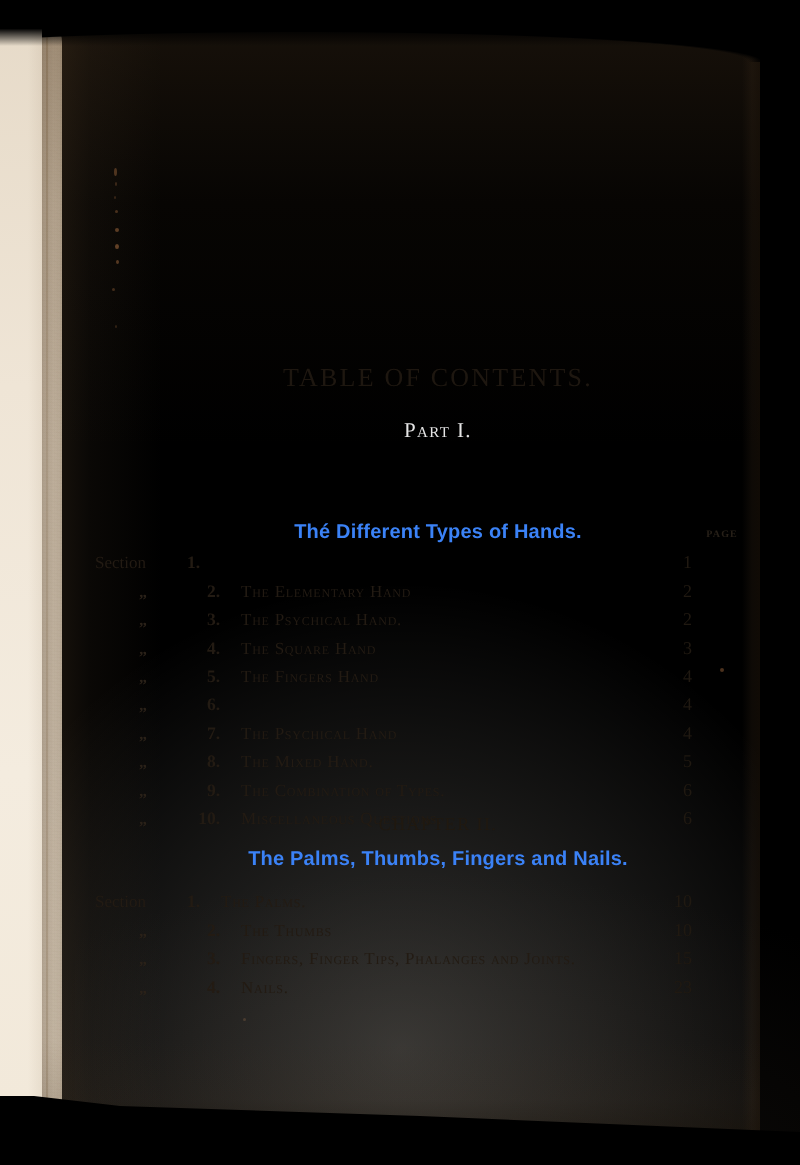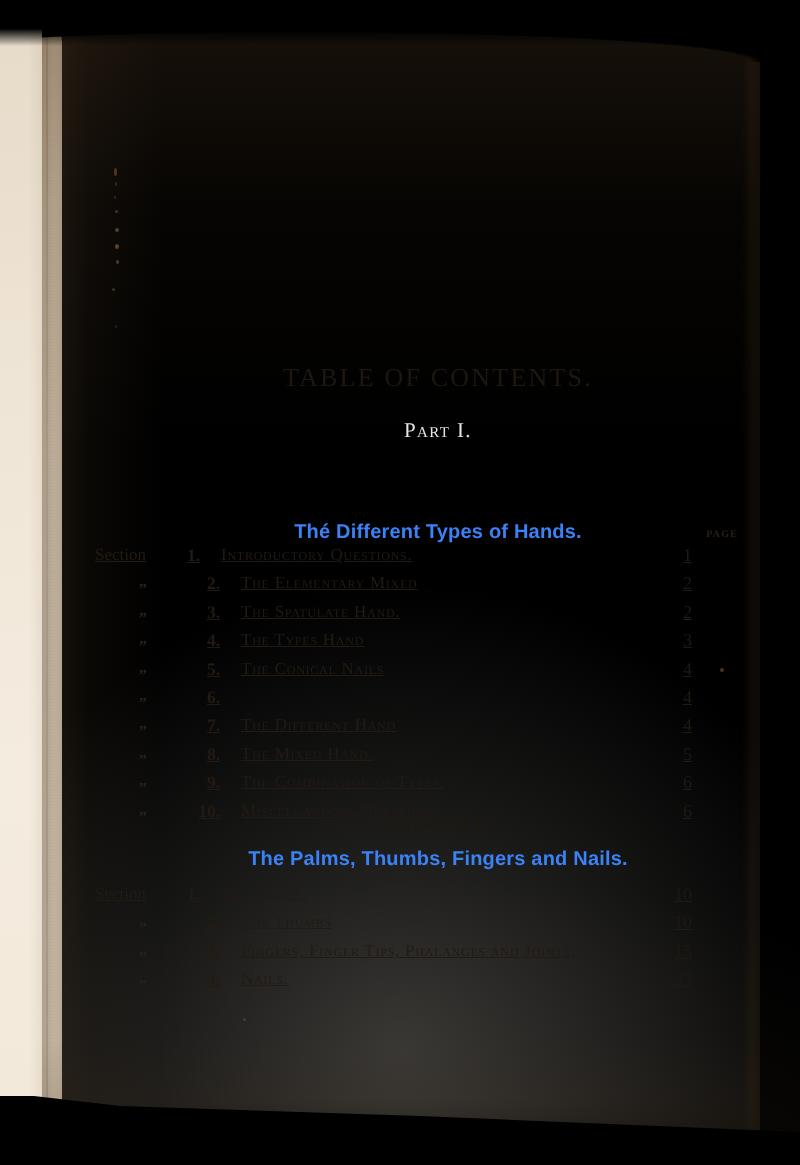--- a/index.html
+++ b/index.html
@@ -239,25 +239,24 @@
     font-weight: bold;
     letter-spacing: 1.2px;
     font-family: "Liberation Serif", "DejaVu Serif", serif;
     color: #272018;
   }
 
   
   .toc-list { position: absolute; left: 0; width: 718px; }
   .toc-row {
     display: flex;
-    align-items: flex-start;
+    align-items: flex-end;
     height: 28.4px;
     font-size: 16.5px;
     color: #231b13;
-    text-decoration: underline;
   }
   .sec-word {
     width: 104px;
     text-align: right;
     padding-right: 6px;
     font-size: 17px;
     font-family: "Liberation Serif", "DejaVu Serif", serif;
   }
   .sec-ditto {
     width: 104px;
@@ -353,62 +352,61 @@
     <div style="position:absolute; left:0; right:0; top:495px;">
       <div class="chapter-subject">Thé Different Types of Hands.</div>
     </div>
 
     <div class="page-col-head" style="top:503px;">PAGE</div>
 
     <div class="toc-list" id="list-ch1" style="top:519px;">
         <div class="toc-row">
           <span class="sec-word">Section</span>
           <span class="sec-num">1.</span>
-          <span class="sec-title">Introductory Questions.</span>
           <span class="leader"></span>
           <span class="pg-num">1</span>
         </div>
         <div class="toc-row">
           <span class="sec-ditto">„</span>
           <span class="sec-num">2.</span>
-          <span class="sec-title">The Elementary Mixed</span>
+          <span class="sec-title">The Elementary Hand</span>
           <span class="leader"></span>
           <span class="pg-num">2</span>
         </div>
         <div class="toc-row">
           <span class="sec-ditto">„</span>
           <span class="sec-num">3.</span>
-          <span class="sec-title">The Spatulate Hand.</span>
+          <span class="sec-title">The Psychical Hand.</span>
           <span class="leader"></span>
           <span class="pg-num">2</span>
         </div>
         <div class="toc-row">
           <span class="sec-ditto">„</span>
           <span class="sec-num">4.</span>
-          <span class="sec-title">The Types Hand</span>
+          <span class="sec-title">The Square Hand</span>
           <span class="leader"></span>
           <span class="pg-num">3</span>
         </div>
         <div class="toc-row">
           <span class="sec-ditto">„</span>
           <span class="sec-num">5.</span>
-          <span class="sec-title">The Conical Nails</span>
+          <span class="sec-title">The Fingers Hand</span>
           <span class="leader"></span>
           <span class="pg-num">4</span>
         </div>
         <div class="toc-row">
           <span class="sec-ditto">„</span>
           <span class="sec-num">6.</span>
           <span class="leader"></span>
           <span class="pg-num">4</span>
         </div>
         <div class="toc-row">
           <span class="sec-ditto">„</span>
           <span class="sec-num">7.</span>
-          <span class="sec-title">The Different Hand</span>
+          <span class="sec-title">The Psychical Hand</span>
           <span class="leader"></span>
           <span class="pg-num">4</span>
         </div>
         <div class="toc-row">
           <span class="sec-ditto">„</span>
           <span class="sec-num">8.</span>
           <span class="sec-title">The Mixed Hand.</span>
           <span class="leader"></span>
           <span class="pg-num">5</span>
         </div>

